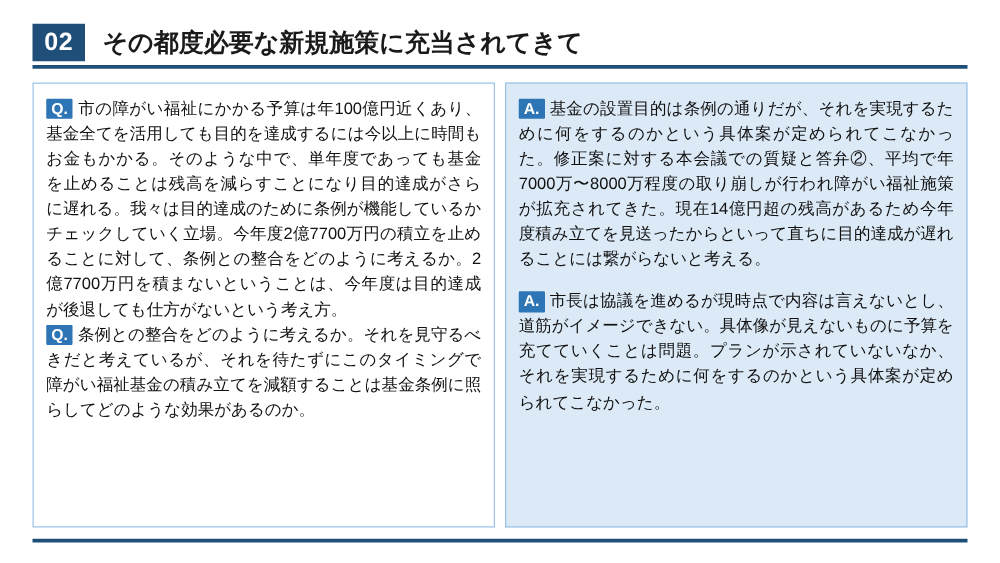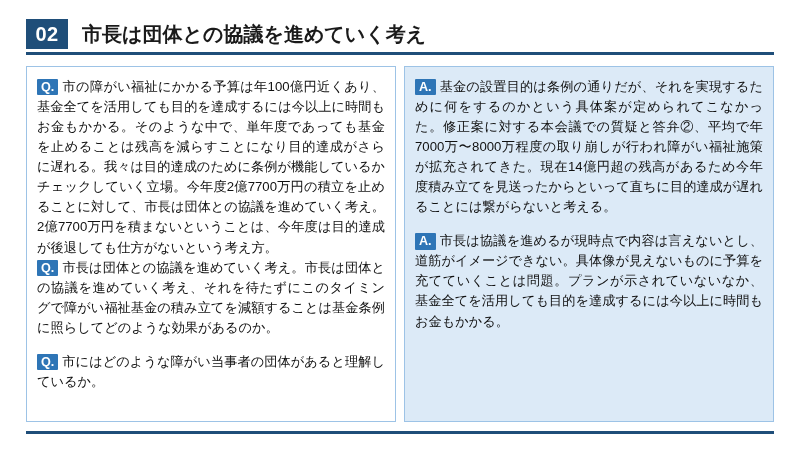--- a/index.html
+++ b/index.html
@@ -120,43 +120,40 @@
     background: #2e75b6;
   }
 </style>
 </head>
 <body>
 
 <div class="slide">
 
   <div class="header">
     <div class="header-number">02</div>
-    <div class="header-title">市長は団体との協議を進めていく考え</div>
+    <div class="header-title">その都度必要な新規施策に充当されてきて</div>
   </div>
   <div class="header-rule"></div>
 
   <div class="columns">
 
     <div class="col col-q">
       <p class="para">
-        <span class="tag">Q.</span><span>市の障がい福祉にかかる予算は年100億円近くあり、基金全てを活用しても目的を達成するには今以上に時間もお金もかかる。そのような中で、単年度であっても基金を止めることは残高を減らすことになり目的達成がさらに遅れる。我々は目的達成のために条例が機能しているかチェックしていく立場。今年度2億7700万円の積立を止めることに対して、市長は団体との協議を進めていく考え。2億7700万円を積まないということは、今年度は目的達成が後退しても仕方がないという考え方。</span>
+        <span class="tag">Q.</span><span>市の障がい福祉にかかる予算は年100億円近くあり、基金全てを活用しても目的を達成するには今以上に時間もお金もかかる。そのような中で、単年度であっても基金を止めることは残高を減らすことになり目的達成がさらに遅れる。我々は目的達成のために条例が機能しているかチェックしていく立場。今年度2億7700万円の積立を止めることに対して、条例との整合をどのように考えるか。2億7700万円を積まないということは、今年度は目的達成が後退しても仕方がないという考え方。</span>
       </p>
       <p class="para">
-        <span class="tag">Q.</span><span>市長は団体との協議を進めていく考え。市長は団体との協議を進めていく考え、それを待たずにこのタイミングで障がい福祉基金の積み立てを減額することは基金条例に照らしてどのような効果があるのか。</span>
-      </p>
-      <p class="para gap">
-        <span class="tag">Q.</span><span>市にはどのような障がい当事者の団体があると理解しているか。</span>
+        <span class="tag">Q.</span><span>条例との整合をどのように考えるか。それを見守るべきだと考えているが、それを待たずにこのタイミングで障がい福祉基金の積み立てを減額することは基金条例に照らしてどのような効果があるのか。</span>
       </p>
     </div>
 
     <div class="col col-a">
       <p class="para">
         <span class="tag tag-a">A.</span><span>基金の設置目的は条例の通りだが、それを実現するために何をするのかという具体案が定められてこなかった。修正案に対する本会議での質疑と答弁②、平均で年7000万〜8000万程度の取り崩しが行われ障がい福祉施策が拡充されてきた。現在14億円超の残高があるため今年度積み立てを見送ったからといって直ちに目的達成が遅れることには繋がらないと考える。</span>
       </p>
       <p class="para gap">
-        <span class="tag tag-a">A.</span><span>市長は協議を進めるが現時点で内容は言えないとし、道筋がイメージできない。具体像が見えないものに予算を充てていくことは問題。プランが示されていないなか、基金全てを活用しても目的を達成するには今以上に時間もお金もかかる。</span>
+        <span class="tag tag-a">A.</span><span>市長は協議を進めるが現時点で内容は言えないとし、道筋がイメージできない。具体像が見えないものに予算を充てていくことは問題。プランが示されていないなか、それを実現するために何をするのかという具体案が定められてこなかった。</span>
       </p>
     </div>
 
   </div>
 
   <div class="footer-rule"></div>
 </div>
 
 </body></html>

